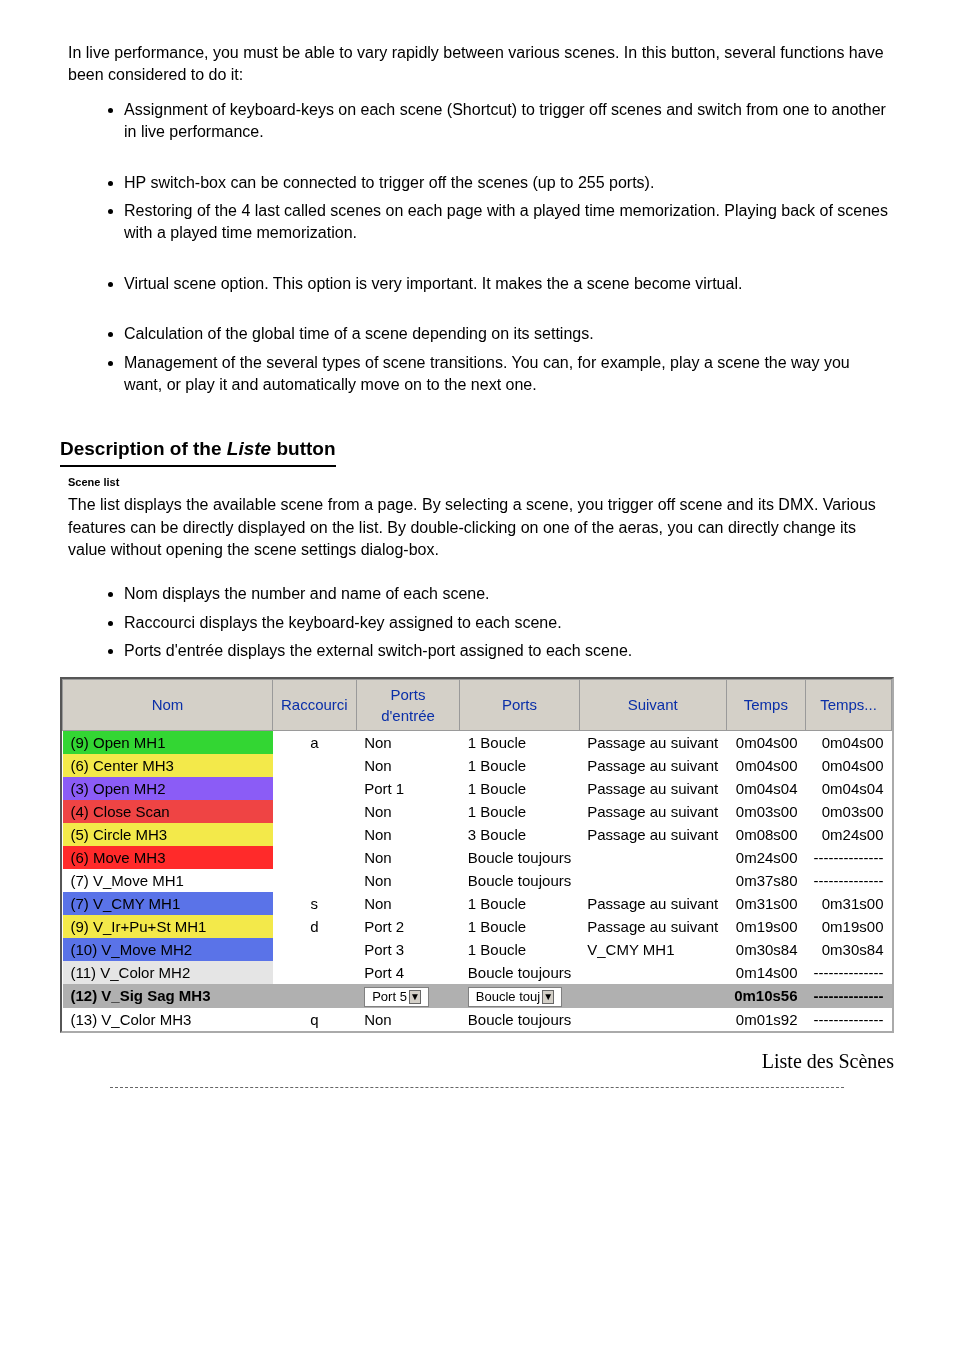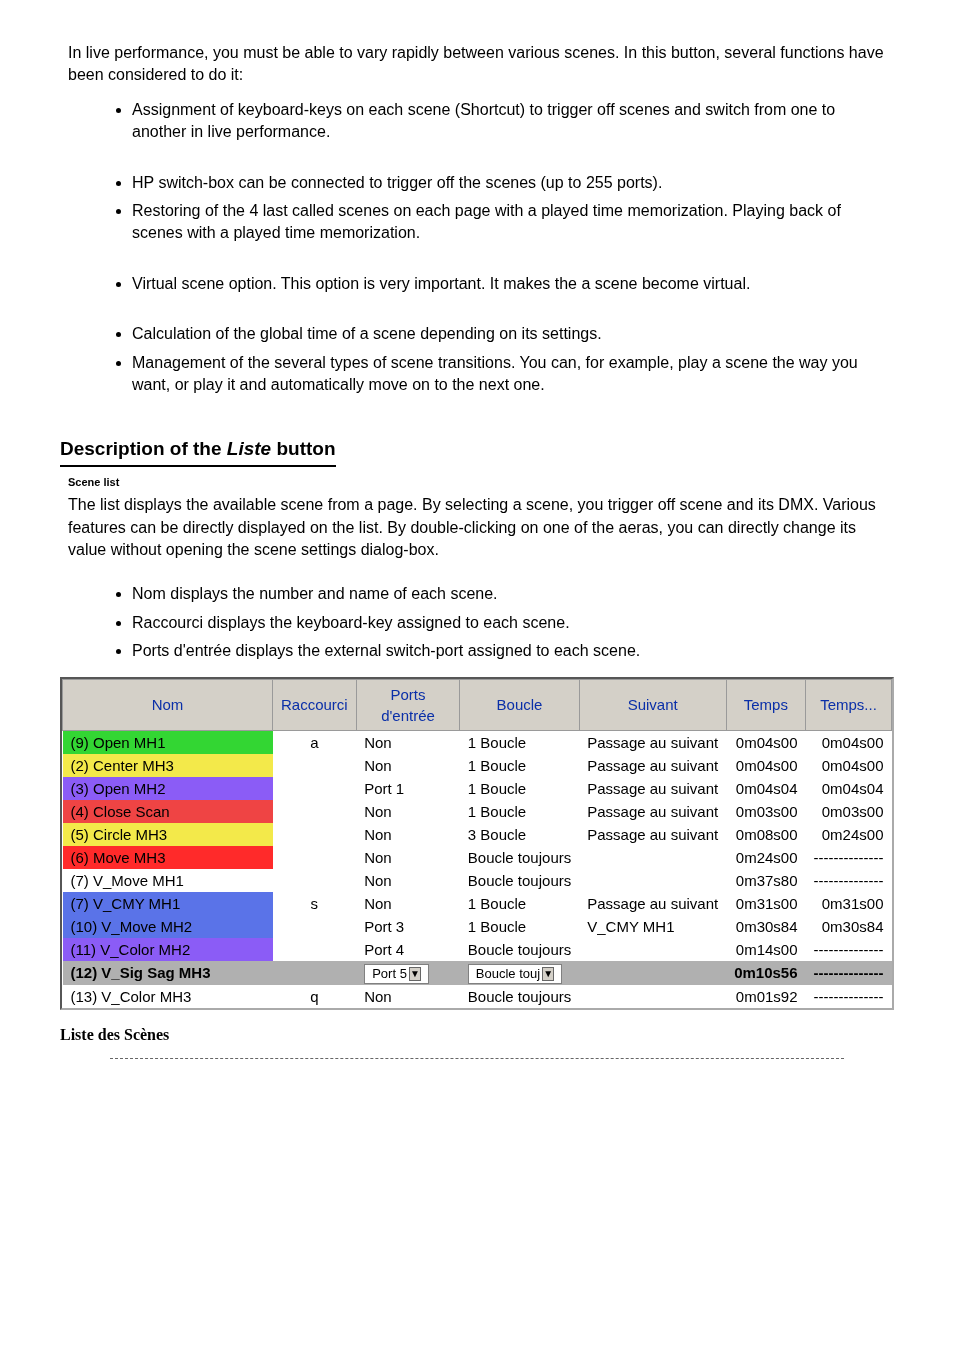--- a/index.html
+++ b/index.html
@@ -6,21 +6,21 @@
   body {
     margin: 0;
     padding: 30px 60px 40px 60px;
     font-family: Arial, Helvetica, sans-serif;
     font-size: 16px;
     color: #000;
     line-height: 1.4;
     background: #fff;
   }
   ul { margin: 6px 0 14px 60px; padding: 0; }
-  li { margin: 6px 12px; list-style: disc; }
+  li { margin: 6px 4px; list-style: disc; }
   li.spaced { margin-bottom: 28px; }
   p.para { margin: 12px 0 12px 8px; }
   h2.section {
     font-size: 19px;
     font-weight: bold;
     margin: 26px 0 2px 0;
     padding-bottom: 2px;
     border-bottom: 2px solid #000;
     display: inline-block;
   }
@@ -67,23 +67,23 @@
     border: 1px solid #666;
     background: #d4d0c8;
     width: 12px;
     text-align: center;
     font-size: 10px;
     line-height: 12px;
     margin-left: 2px;
     vertical-align: middle;
   }
   .caption {
-    text-align: left;
-    font-weight: bold;
-    font-size: 16px;
+    text-align: right;
+    font-weight: normal;
+    font-size: 20px;
     margin: 14px 0 6px 0;
     font-family: "Times New Roman", serif;
   }
   hr.dotted {
     border: none;
     border-top: 1px dashed #666;
     width: 88%;
     margin: 12px auto 0 auto;
   }
 </style>
@@ -119,38 +119,38 @@
   <li>Ports d'entrée displays the external switch-port assigned to each scene.</li>
 </ul>
 
 <div class="table-wrap">
 <table class="scenes">
   <thead>
     <tr>
       <th style="width:210px">Nom</th>
       <th>Raccourci</th>
       <th>Ports d'entrée</th>
-      <th>Boucle</th>
+      <th>Ports</th>
       <th>Suivant</th>
       <th>Temps</th>
       <th>Temps...</th>
     </tr>
   </thead>
   <tbody id="scene-body">
         <tr>
           <td style="background:#33d633">(9) Open MH1</td>
           <td class="rc">a</td>
           <td class="rr">Non</td>
           <td>1 Boucle</td>
           <td>Passage au suivant</td>
           <td class="rownum">0m04s00</td>
           <td class="tmr">0m04s00</td>
         </tr>
         <tr>
-          <td style="background:#f3e94a">(2) Center MH3</td>
+          <td style="background:#f3e94a">(6) Center MH3</td>
           <td class="rc"></td>
           <td class="rr">Non</td>
           <td>1 Boucle</td>
           <td>Passage au suivant</td>
           <td class="rownum">0m04s00</td>
           <td class="tmr">0m04s00</td>
         </tr>
         <tr>
           <td style="background:#8b5cf6">(3) Open MH2</td>
           <td class="rc"></td>
@@ -197,32 +197,41 @@
           <td class="dashes">--------------</td>
         </tr>
         <tr>
           <td style="background:#5a73e8">(7) V_CMY MH1</td>
           <td class="rc">s</td>
           <td class="rr">Non</td>
           <td>1 Boucle</td>
           <td>Passage au suivant</td>
           <td class="rownum">0m31s00</td>
           <td class="tmr">0m31s00</td>
+        </tr>
+        <tr>
+          <td style="background:#f3e94a">(9) V_Ir+Pu+St MH1</td>
+          <td class="rc">d</td>
+          <td class="rr">Port 2</td>
+          <td>1 Boucle</td>
+          <td>Passage au suivant</td>
+          <td class="rownum">0m19s00</td>
+          <td class="tmr">0m19s00</td>
         </tr>
         <tr>
           <td style="background:#5a73e8">(10) V_Move MH2</td>
           <td class="rc"></td>
           <td class="rr">Port 3</td>
           <td>1 Boucle</td>
           <td>V_CMY MH1</td>
           <td class="rownum">0m30s84</td>
           <td class="tmr">0m30s84</td>
         </tr>
         <tr>
-          <td style="background:#8b5cf6">(11) V_Color MH2</td>
+          <td style="background:#e5e5e5">(11) V_Color MH2</td>
           <td class="rc"></td>
           <td class="rr">Port 4</td>
           <td>Boucle toujours</td>
           <td></td>
           <td class="rownum">0m14s00</td>
           <td class="dashes">--------------</td>
         </tr>
         <tr class="sel">
           <td><b>(12) V_Sig Sag MH3</b></td>
           <td class="rc"></td>

